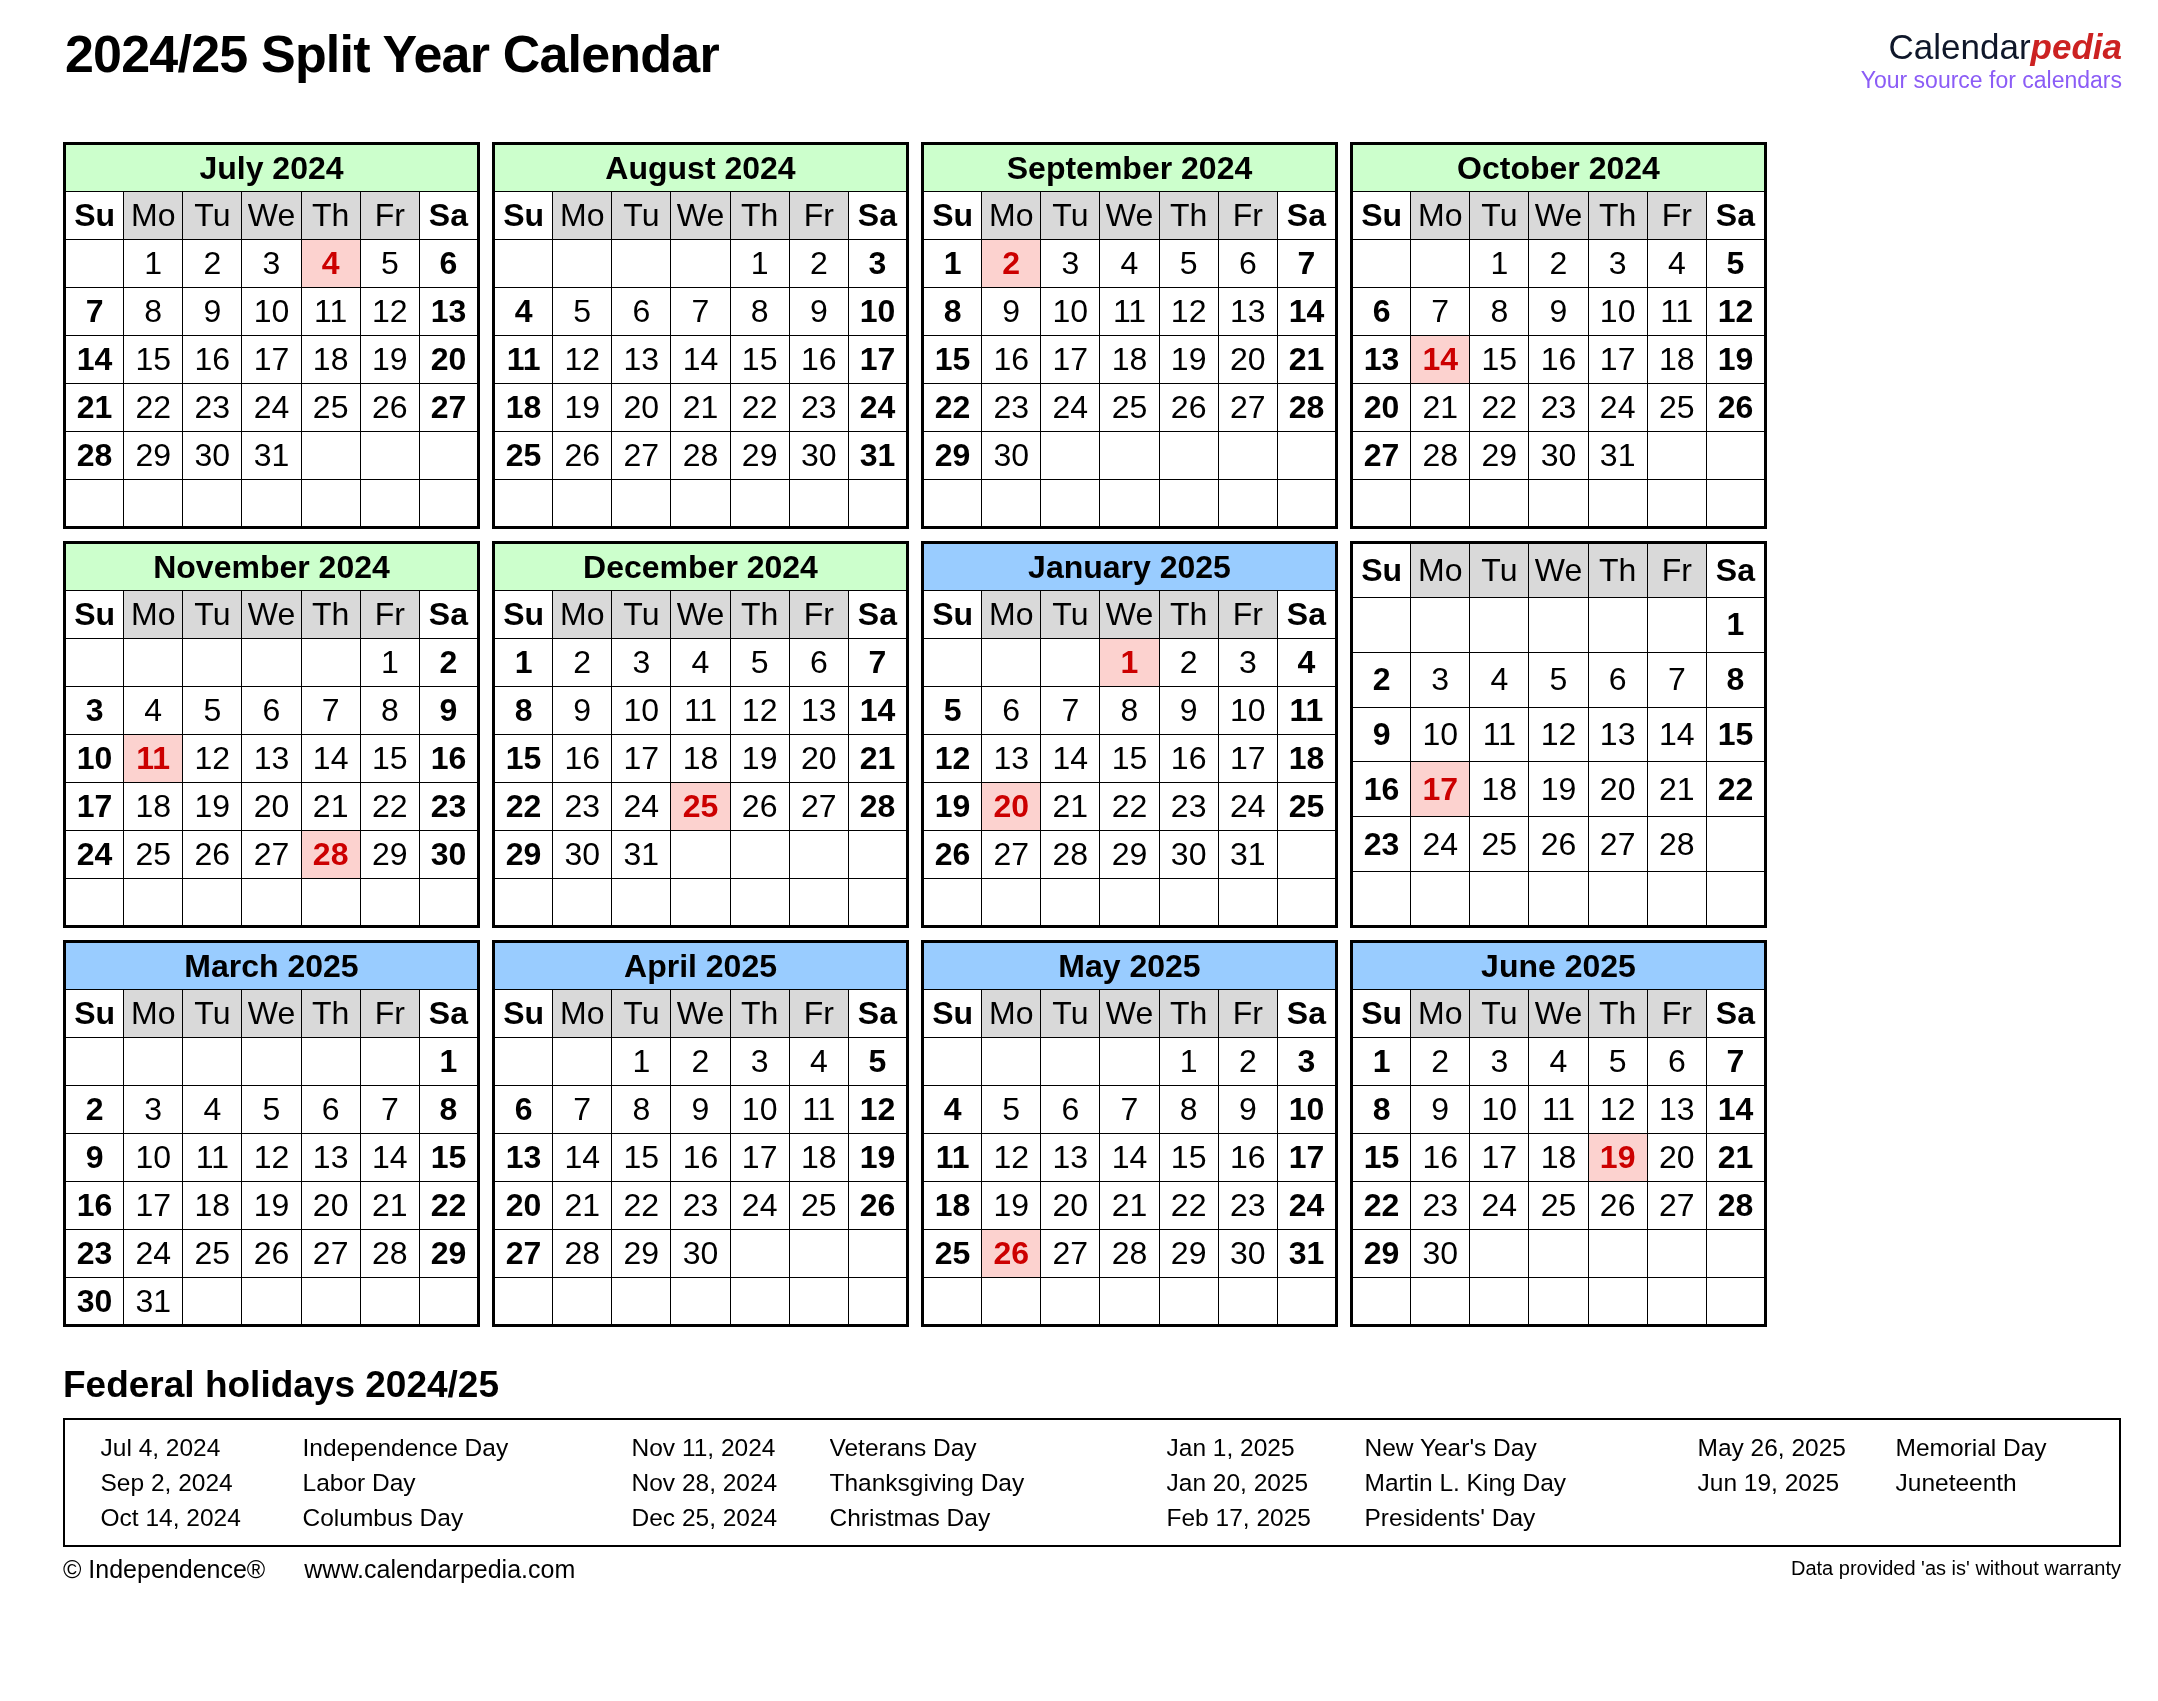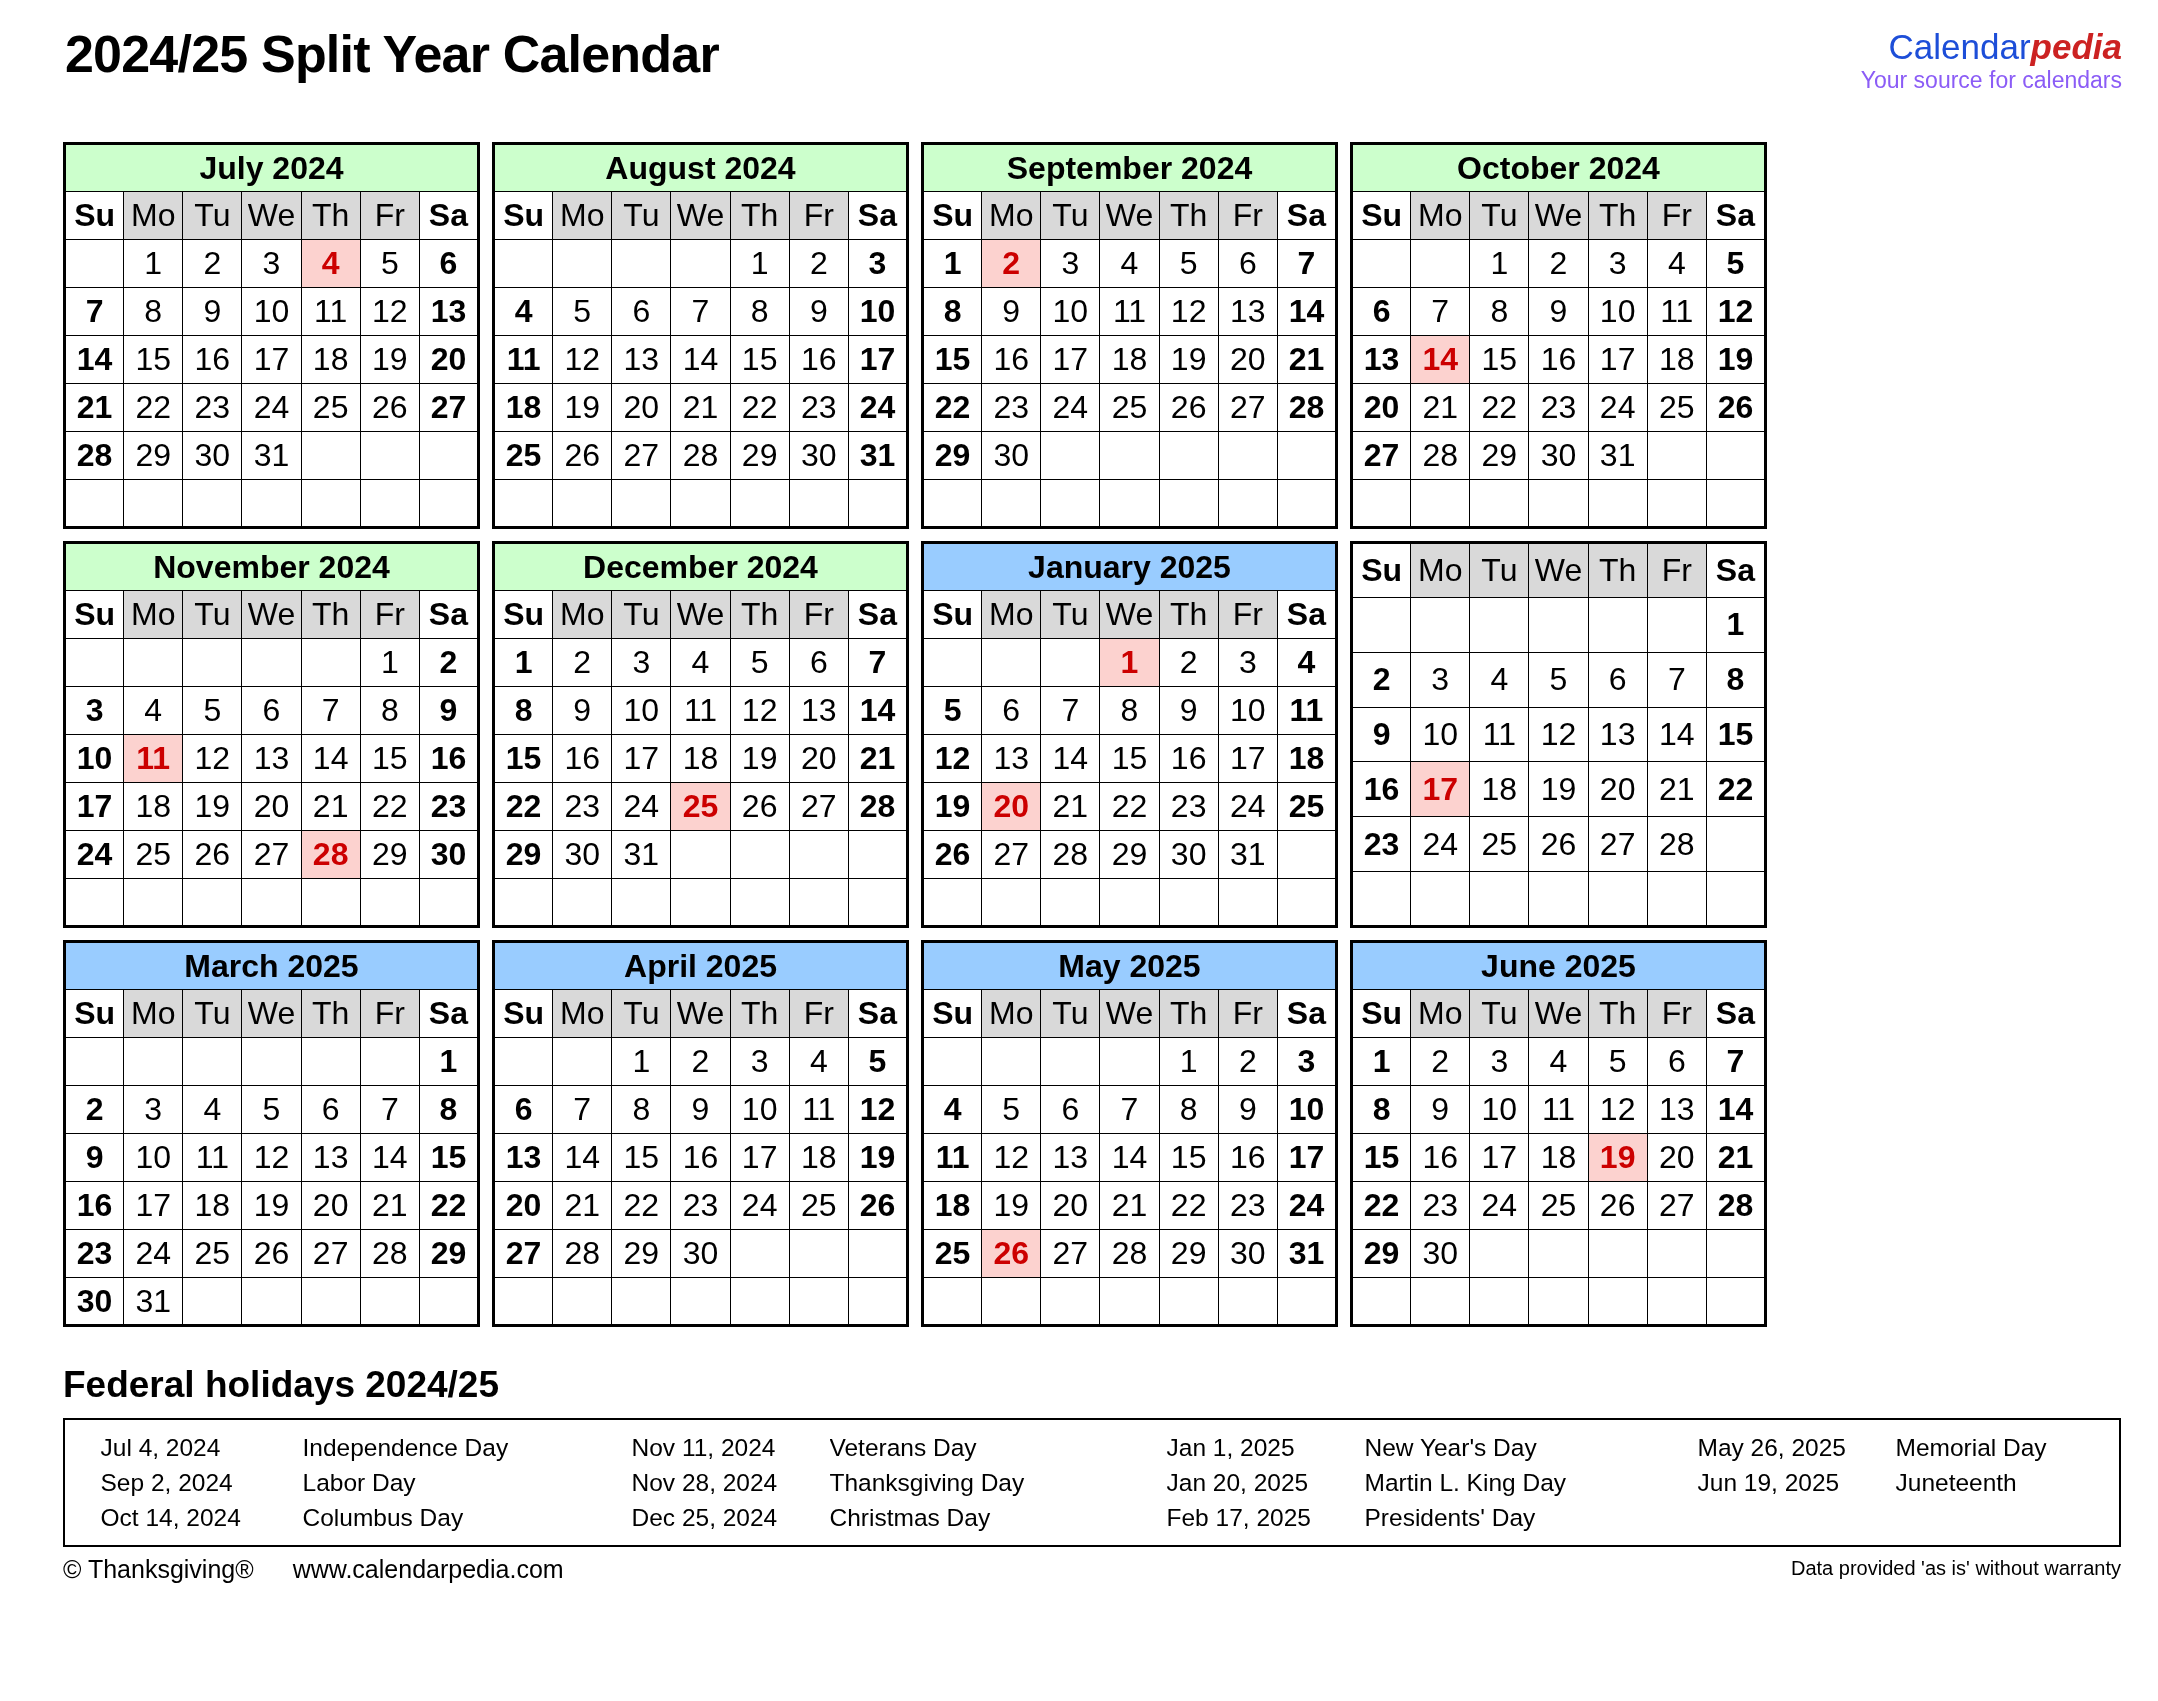--- a/index.html
+++ b/index.html
@@ -6,21 +6,21 @@
   html,body { margin:0; padding:0; }
   body {
     width:2159px; height:1702px; position:relative; background:#ffffff;
     font-family:"Liberation Sans", sans-serif; color:#000;
     overflow:hidden;
   }
   .page-header { position:relative; padding:22px 35px 0 63px; height:100px; }
   h1.doc-title { margin:2px; font-size:52px; font-weight:bold; letter-spacing:-0.8px; }
   .logo { position:absolute; top:29px; right:37px; text-align:right; line-height:1.05; }
   .logo-main { font-size:35px; }
-  .logo-main .lg1 { color:#1d4ed8; font-weight:normal; }
+  .logo-main .lg1 { color:#0f172a; font-weight:normal; }
   .logo-main .lg2 { color:#cc2222; font-weight:bold; font-style:italic; }
   .logo-tag { font-size:23px; color:#8b5cf6; margin-top:2.5px; }
 
   .months-grid {
     margin:42px 63px 0 63px;
     display:grid; grid-template-columns:repeat(4,417px);
     column-gap:118px; row-gap:40px;gap:12px;
   }
   table.month { border-collapse:collapse; width:417px; table-layout:fixed; border:3.4px solid #000; }
   table.month td {
@@ -926,17 +926,17 @@
         <div class="hol-cell">Feb 17, 2025</div>
         <div class="hol-cell">Presidents' Day</div>
         <div class="hol-cell"></div>
         <div class="hol-cell"></div>
       </div>
   </div>
 </div>
 
 <div class="page-footer">
   <div class="foot-left">
-    <span>© Thanksgiving®</span><span class="site">www.calendarpedia.com</span>
+    <span>© Independence®</span><span class="site">www.calendarpedia.com</span>
   </div>
   <div class="foot-right">Data provided 'as is' without warranty</div>
 </div>
 
 
 </body></html>

